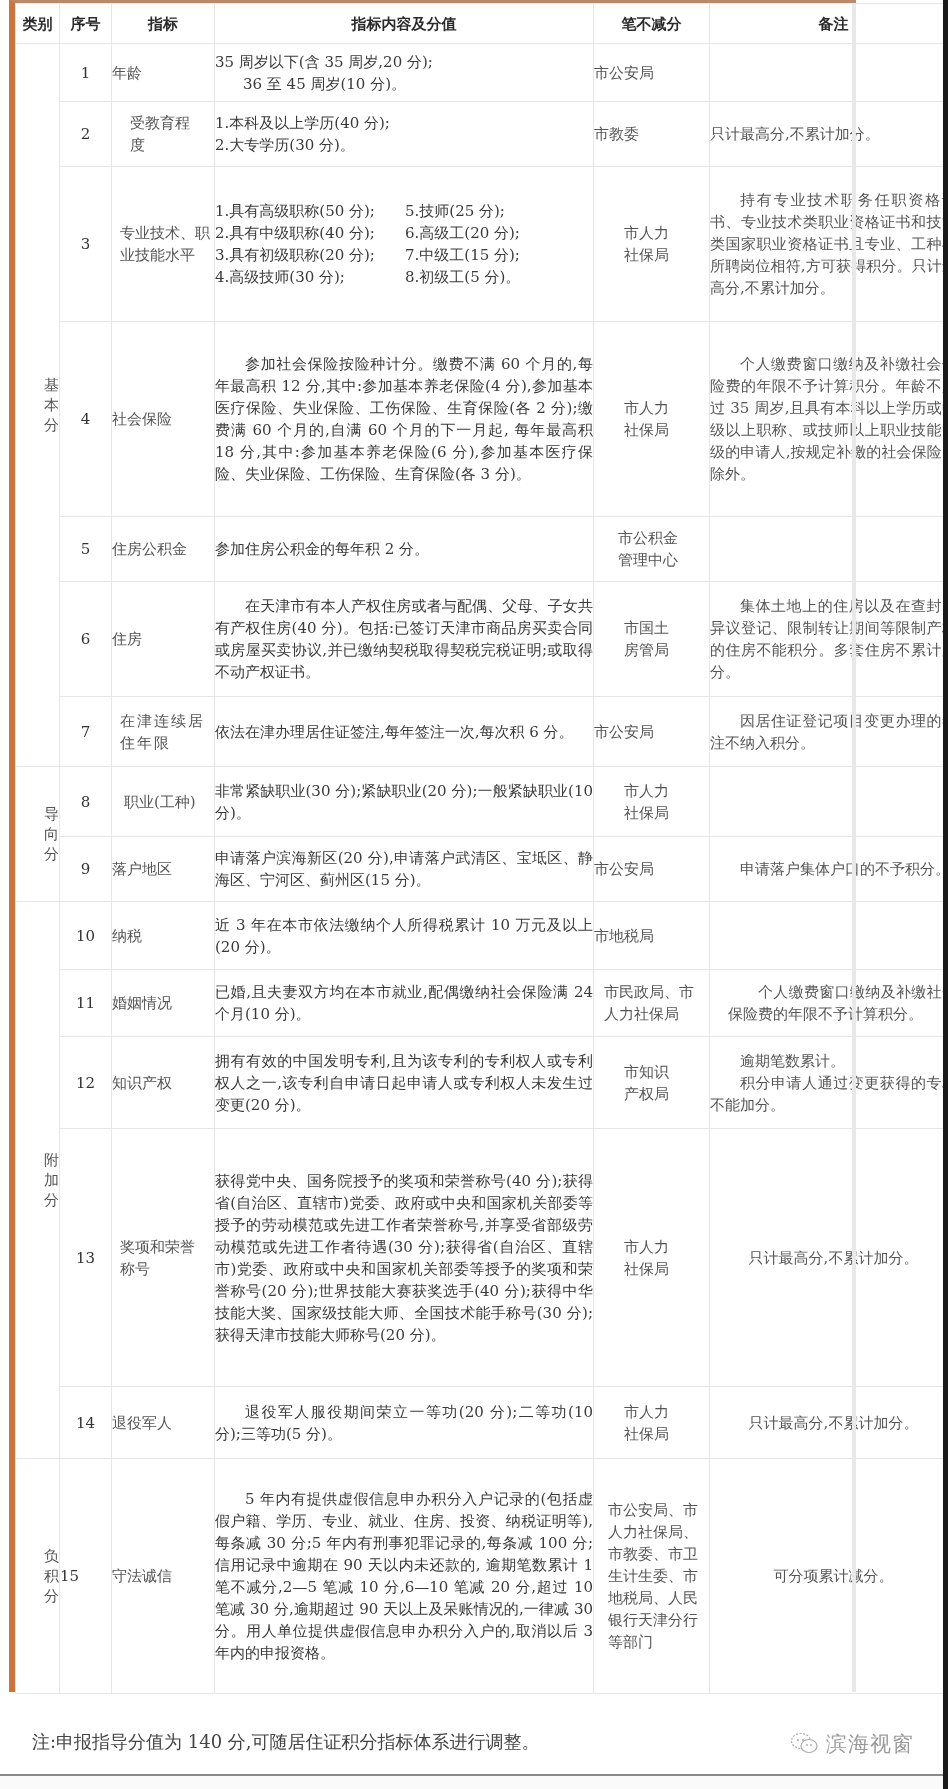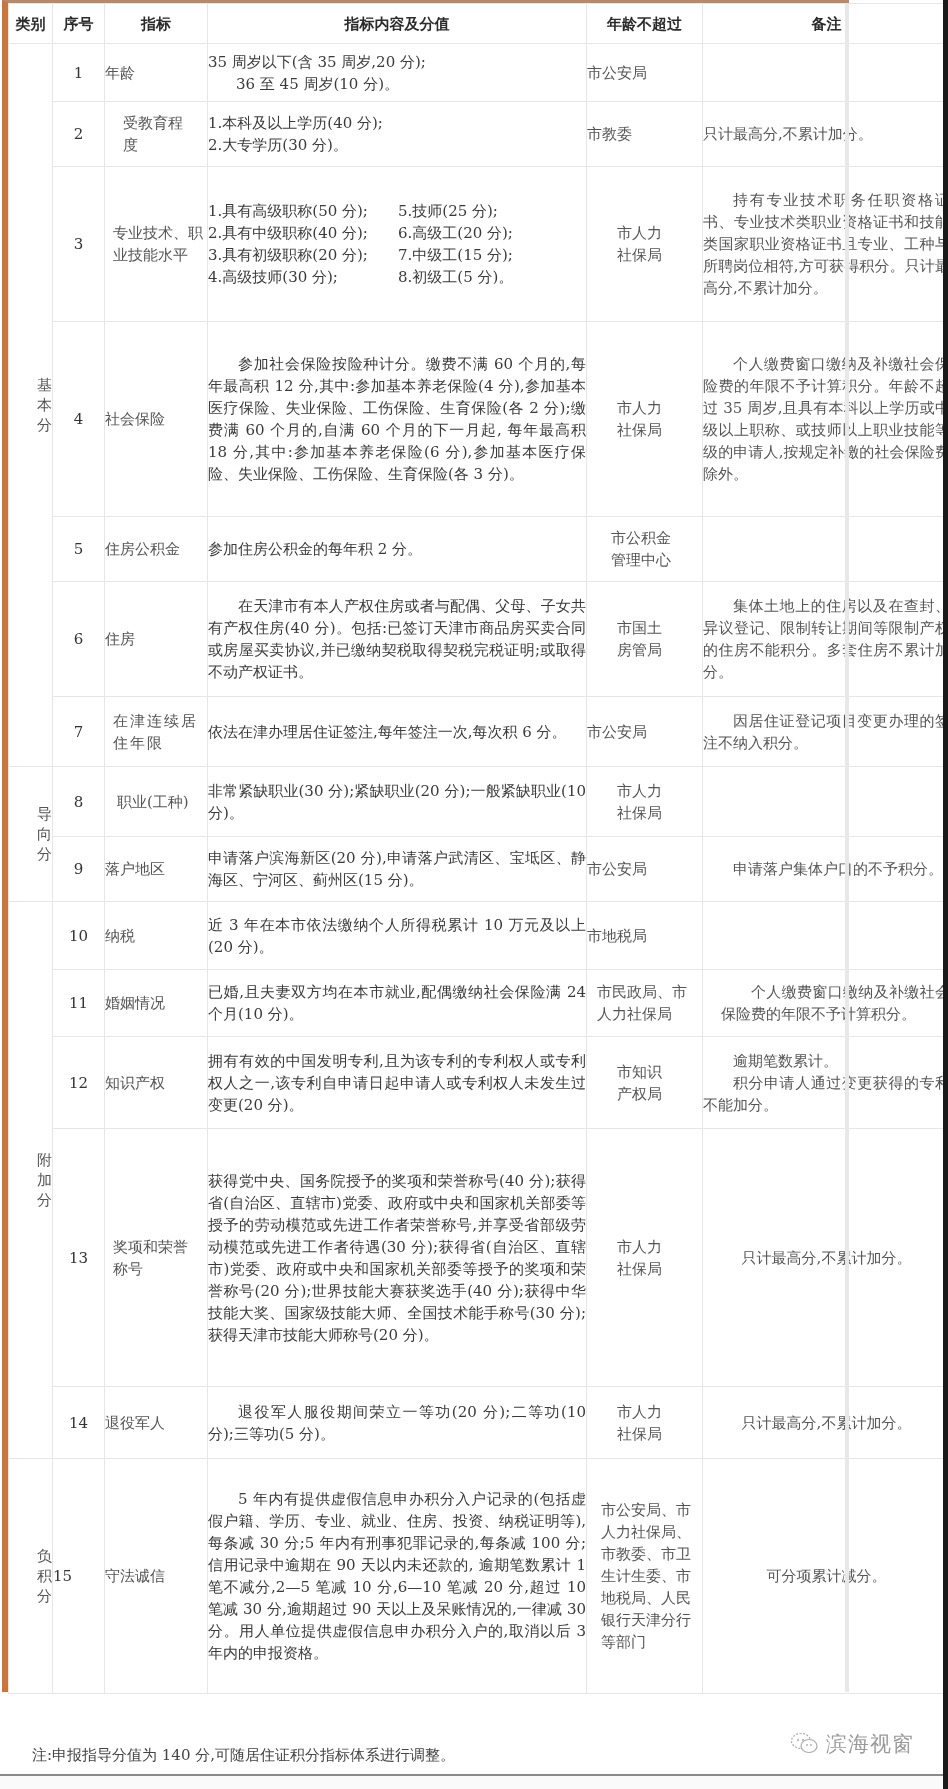--- a/index.html
+++ b/index.html
@@ -4,21 +4,21 @@
 <style>
   html, body { margin: 0; padding: 0; }
   body {
     width: 948px; height: 1789px; overflow: hidden;
     background: #ffffff;
     font-family: "DejaVu Serif", "Liberation Serif", serif;
     color: #3a3a3a;
     position: relative;
   }
   .frame {
-    position: absolute; left: 2px; top: 0; width: 847px; height: 1692px;
+    position: absolute; left: 9px; top: 0; width: 847px; height: 1692px;
     background: #ffffff;
     box-sizing: border-box;
     border-left: 6px solid #c8763e;
     border-top: 3px solid #b98a6a;
   }
   .frame::after {
     content: ""; position: absolute; right: 0; top: 0; width: 4px; height: 100%;
     background: #e8e8e8;
   }
   table.grid {
@@ -55,21 +55,21 @@
   td.content .indent { text-indent: 2em; display: block; }
   td.content .line { display: block; white-space: nowrap; }
   td.dept { color: #555; padding: 0 6px; }
   td.dept.left { text-align: left; padding-left: 14px; }
   td.note { padding: 6px 10px 6px 16px; color: #555; text-align: justify; }
   td.note .indent { text-indent: 2em; display: block; }
   td.note.center { text-align: center; }
   .two-col { display: grid; grid-template-columns: 190px 1fr; }
   .footnote {
     position: absolute; left: 32px; top: 1730px;
-    font-size: 15px; color: #444; margin-top: 16px;
+    font-size: 18px; color: #444;
   }
   .watermark {
     position: absolute; left: 790px; top: 1730px;
     display: flex; align-items: center; gap: 6px;
     font-family: "DejaVu Sans", "Liberation Sans", sans-serif;
     font-size: 21px; color: #9a9a9a; letter-spacing: 1px;
   }
   .watermark svg { display: block; }
   .bottom-line {
     position: absolute; left: 0; top: 1774px; width: 948px; height: 15px;
@@ -91,21 +91,21 @@
         <col class="c-content">
         <col class="c-dept">
         <col class="c-note">
     </colgroup>
     <thead>
       <tr>
         <th>类别</th>
         <th>序号</th>
         <th>指标</th>
         <th>指标内容及分值</th>
-        <th>年龄不超过</th>
+        <th>笔不减分</th>
         <th>备注</th>
       </tr>
     </thead>
     <tbody>
 
       <tr style="height:58px">
         <td rowspan="7" class="c-cat">
           <span class="cat-text">基本分</span>
         </td>
         <td class="no" style="text-align:center">1</td>

